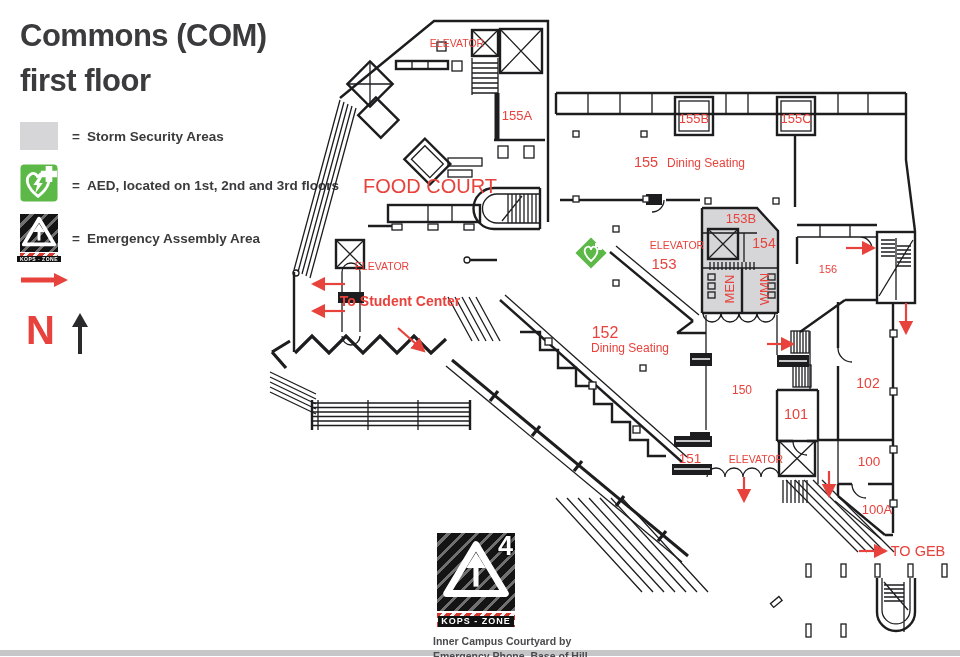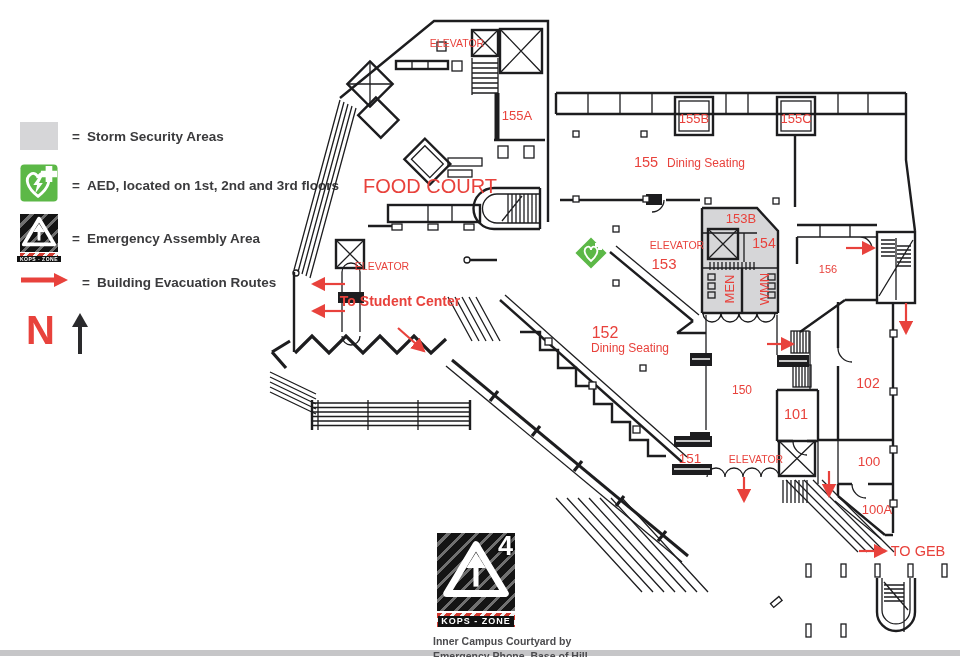--- a/index.html
+++ b/index.html
@@ -68,20 +68,21 @@
   .station .cap{margin:7px 0 0;font-size:10.5px;line-height:1.4;color:#4b4b4e;font-weight:700;white-space:nowrap;}
   .legend .kops-icon-sm{width:38px;height:38px;}
   .legend .kops-band{width:38px;height:9px;margin-top:1px;}
   .legend .kops-band>span{font-size:5px;letter-spacing:0.5px;}
 </style>
 </head>
 <body>
 
 <div class="canvas">
 
+  <h1 class="page-title"><span>Commons (COM)</span><br><span>first floor</span></h1>
 
   <div class="legend">
     <div class="legend-row" style="top:0px;">
       <div class="sym swatch-storm"></div>
       <div class="legend-text"><span class="eq">=</span><span>Storm Security Areas</span></div>
     </div>
     <div class="legend-row" style="top:42px;">
       <div class="sym">
         <svg width="38" height="38" viewBox="0 0 40 40">
           <rect x="0.5" y="0.5" width="39" height="39" rx="4" fill="var(--green)"></rect>
@@ -107,21 +108,20 @@
       </div>
       <div class="legend-text"><span class="eq">=</span><span>Emergency Assembly Area</span></div>
     </div>
     <div class="legend-row" style="top:150px;">
       <div class="sym">
         <svg width="48" height="16" viewBox="0 0 48 16">
           <line x1="1" y1="8" x2="35" y2="8" stroke="var(--red)" stroke-width="5"></line>
           <polygon points="34,1 48,8 34,15" fill="var(--red)"></polygon>
         </svg>
       </div>
-      <div class="legend-text"><span class="eq">=</span><span>Building Evacuation Routes</span></div>
     </div>
   </div>
 
   <div class="compass">
     <span class="n">N</span>
     <svg width="18" height="44" viewBox="0 0 18 44">
       <line x1="9" y1="42" x2="9" y2="12" stroke="#2a2a2c" stroke-width="4"></line>
       <polygon points="9,1 1,15 17,15" fill="#2a2a2c"></polygon>
     </svg>
   </div>

